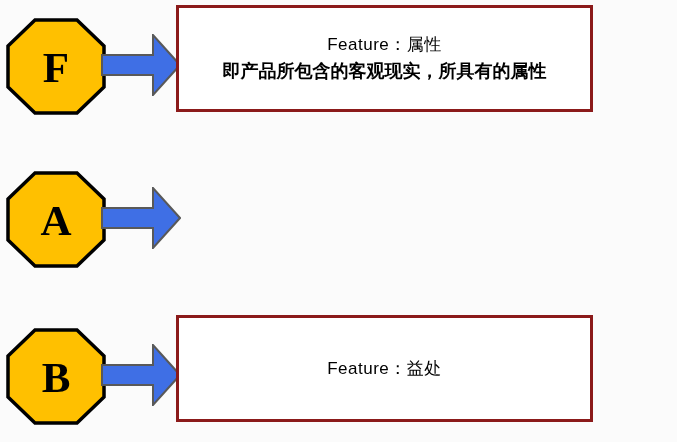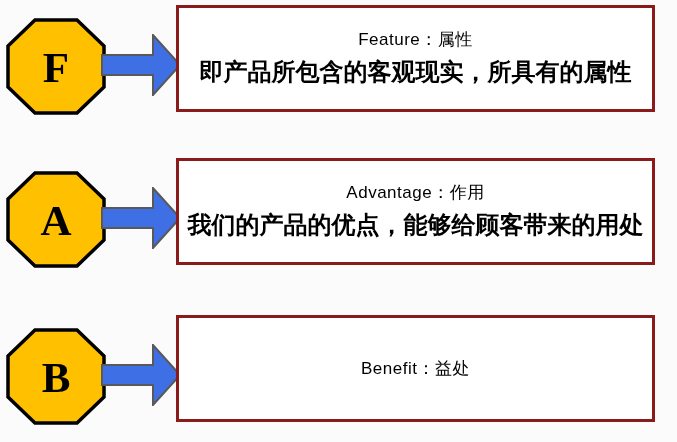--- a/index.html
+++ b/index.html
@@ -63,41 +63,41 @@
     display: block;
     width: 80px;
     height: 62px;
   }
 
   
   .textbox {
     position: absolute;
     left: 176px;
     top: 0px;
-    width: 479px;
+    width: 417px;
     height: 107px;
     border: 3px solid #8b1a1a;
     background: #ffffff;
     box-sizing: border-box;
     display: flex;
     flex-direction: column;
     align-items: center;
     justify-content: center;
   }
   .line-title {
     font-family: "Liberation Sans", "DejaVu Sans", sans-serif;
     font-size: 17px;
     color: #000000;
     line-height: 1.5;
     white-space: nowrap;
     letter-spacing: 0.5px;
   }
   .line-desc {
     font-family: "Liberation Sans", "DejaVu Sans", sans-serif;
-    font-size: 24px;
+    font-size: 18px;
     font-weight: bold;
     color: #000000;
     line-height: 1.5;
     white-space: nowrap;
     margin-top: 1px;
   }
 </style>
 </head>
 <body>
 
@@ -133,41 +133,37 @@
         <text class="badge-letter" x="50" y="64" text-anchor="middle">A</text>
       </svg>
     </div>
 
     <div class="arrow">
       <svg viewBox="0 0 80 62" xmlns="http://www.w3.org/2000/svg">
         <polygon points="1,21 52,21 52,1 79,31 52,61 52,41 1,41" fill="#3f6fe5" stroke="#595959" stroke-width="2" stroke-linejoin="miter"></polygon>
       </svg>
     </div>
 
-    <div class="textbox">
-      <div class="line-title">Advantage：作用</div>
-      <div class="line-desc">我们的产品的优点，能够给顾客带来的用处</div>
-    </div>
 
   </div>
 
   <div class="row row-2">
 
     <div class="badge">
       <svg viewBox="0 0 100 97" xmlns="http://www.w3.org/2000/svg">
         <polygon points="29,2 71,2 98,28 98,69 71,95 29,95 2,69 2,28" fill="#ffc000" stroke="#000000" stroke-width="3.5" stroke-linejoin="miter"></polygon>
         <text class="badge-letter" x="50" y="64" text-anchor="middle">B</text>
       </svg>
     </div>
 
     <div class="arrow">
       <svg viewBox="0 0 80 62" xmlns="http://www.w3.org/2000/svg">
         <polygon points="1,21 52,21 52,1 79,31 52,61 52,41 1,41" fill="#3f6fe5" stroke="#595959" stroke-width="2" stroke-linejoin="miter"></polygon>
       </svg>
     </div>
 
     <div class="textbox">
-      <div class="line-title">Benefit：益处</div>
+      <div class="line-title">Feature：益处</div>
     </div>
 
   </div>
 
 </div>
 
 </body></html>

